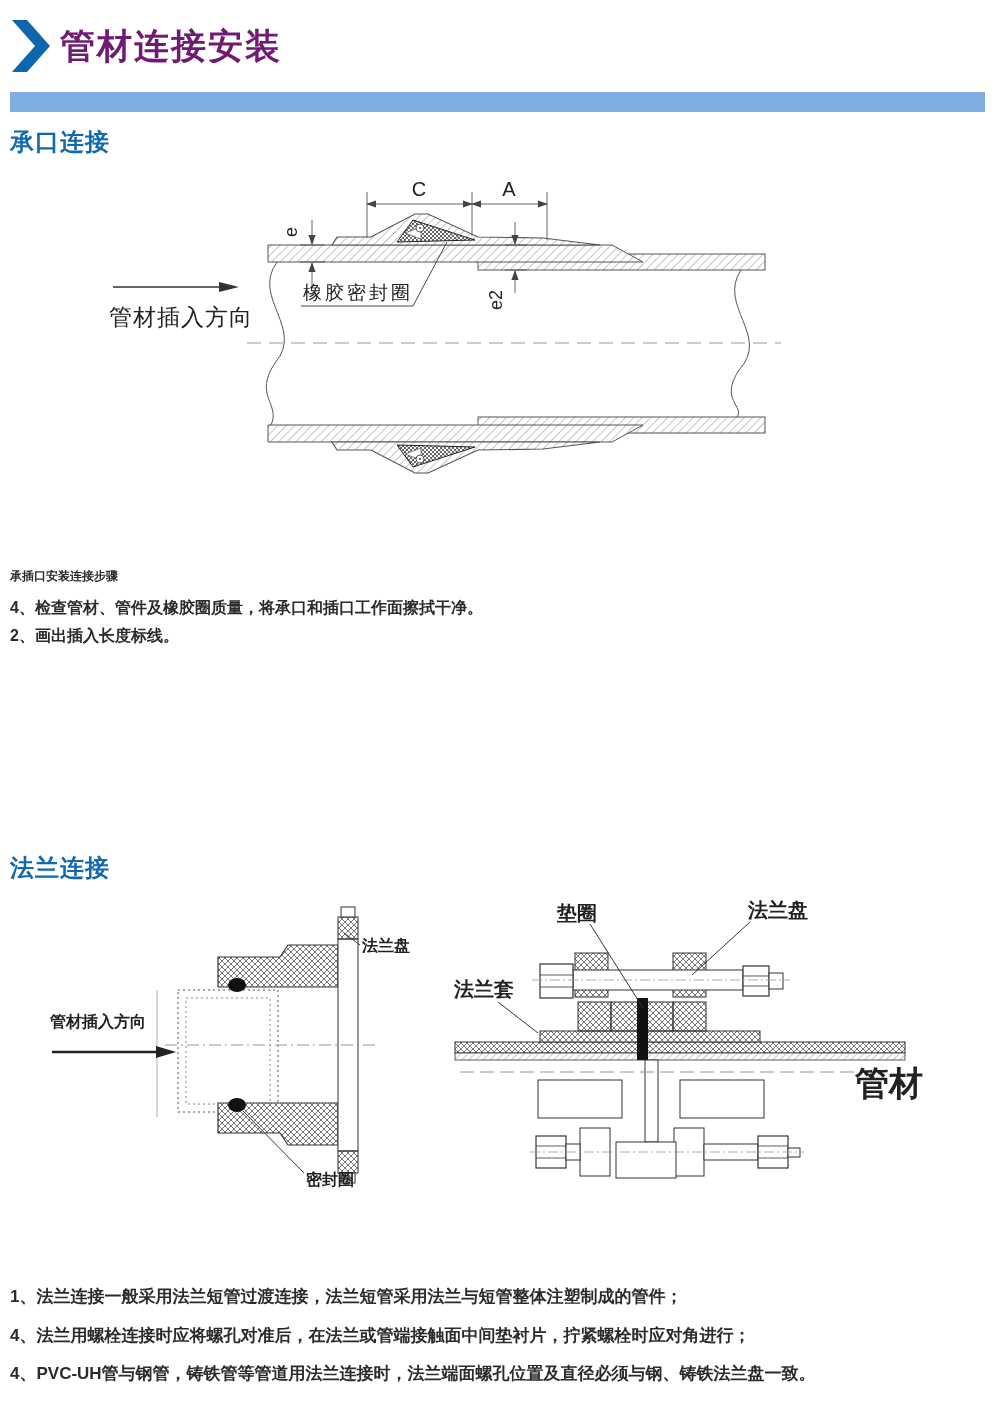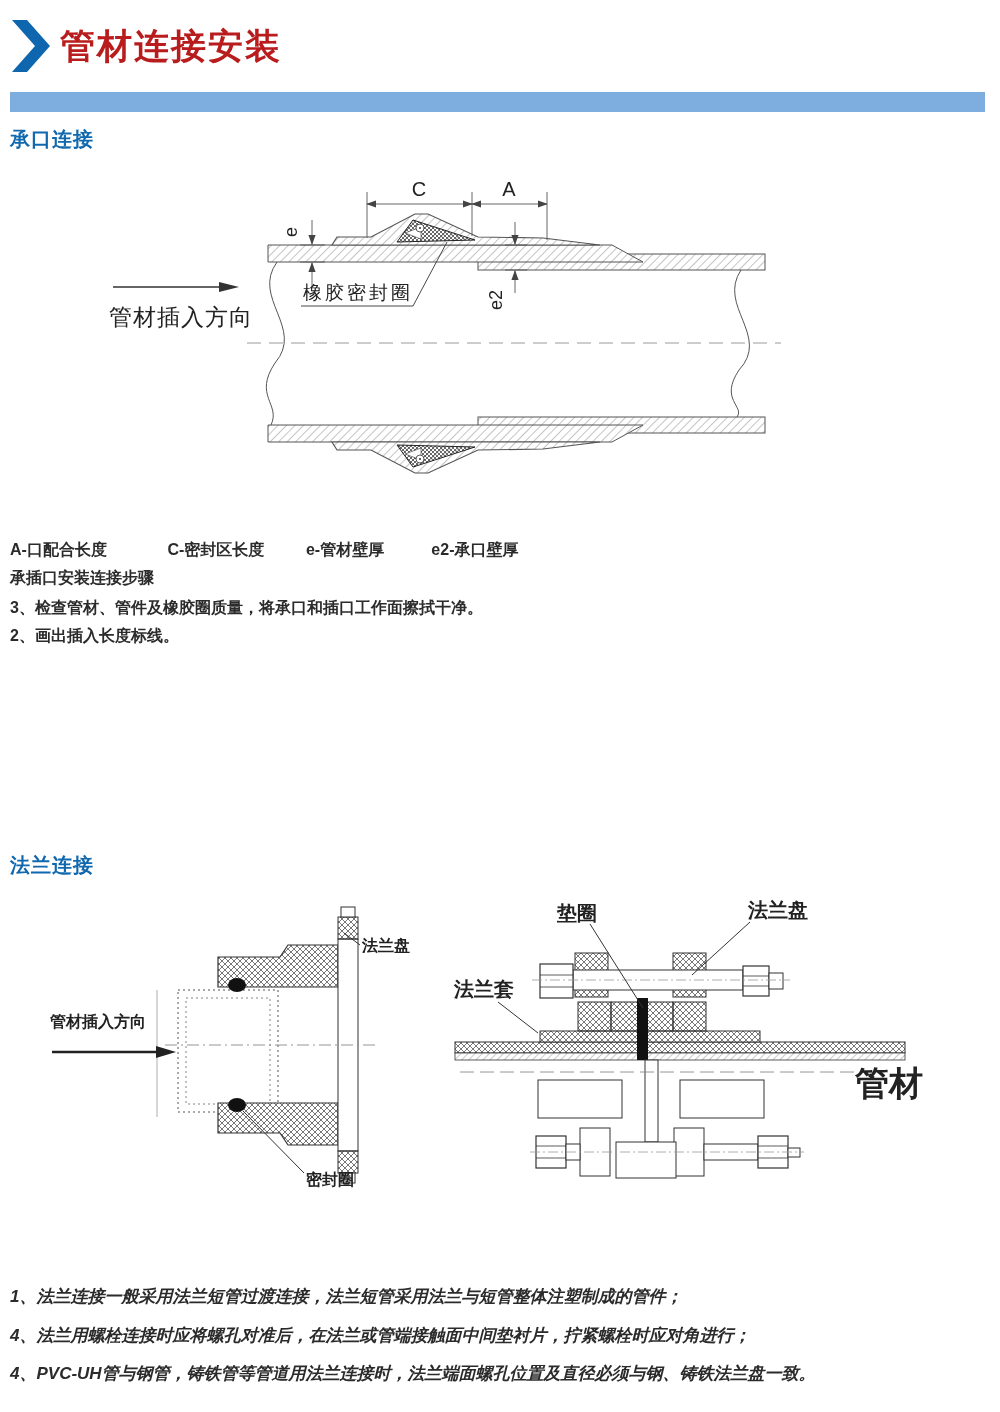--- a/index.html
+++ b/index.html
@@ -1,29 +1,29 @@
 <!DOCTYPE html>
 <html><head>
 <meta charset="utf-8">
 <style>
   html,body{margin:0;padding:0;background:#e8e8e8;}
   .page{position:relative;width:1000px;height:1412px;background:#ffffff;margin:0 auto;
         font-family:"Liberation Sans",sans-serif;color:#2b2b2b;overflow:hidden;}
   .abs{position:absolute;}
-  .doc-title{left:60px;top:22px;font-size:35px;font-weight:bold;color:#b91c1c;letter-spacing:2px;line-height:48px;}
+  .doc-title{left:60px;top:22px;font-size:35px;font-weight:bold;color:#701a75;letter-spacing:2px;line-height:48px;}
   .blue-bar{left:10px;top:92px;width:975px;height:20px;background:#7EADDF;}
-  .sec-head{left:10px;font-size:20px;font-weight:bold;color:#1068ae;letter-spacing:1px;}
+  .sec-head{left:10px;font-size:24px;font-weight:bold;color:#1068ae;letter-spacing:1px;}
   .legend{left:10px;top:540px;font-size:16px;font-weight:600;white-space:nowrap;}
   .legend span{display:inline-block;}
   .legend .w1{width:153px;} .legend .w2{width:134px;} .legend .w3{width:121px;}
-  .steps-head{left:10px;top:568px;font-size:16px;font-weight:600;}
+  .steps-head{left:10px;top:568px;font-size:12px;font-weight:600;}
   .steps{left:10px;top:594px;font-size:16px;font-weight:600;line-height:28px;}
   .steps p{margin:0;}
   .notes{left:10px;top:1281px;font-size:17px;font-weight:600;line-height:31.5px;}
-  .notes p{margin:0 0 7px 0;font-style:italic;}
+  .notes p{margin:0 0 7px 0;}
   svg text{font-family:"Liberation Sans",sans-serif;fill:#222;}
   svg text.kai{font-family:"DejaVu Serif",serif;}
 </style>
 </head>
 <body>
 
 <div class="page">
 
   <svg class="abs" style="left:12px;top:20px;" width="40" height="52" viewBox="0 0 40 52">
     <polygon points="0,0 15,0 38,26 15,52 0,52 23,26" fill="#0e67ae"></polygon>
@@ -115,29 +115,23 @@
     <line x1="226" y1="128" x2="338" y2="128" stroke="#333" stroke-width="0.9"></line>
     <line x1="338" y1="128" x2="372" y2="64" stroke="#333" stroke-width="0.9"></line>
 
     <g>
       <line x1="38" y1="109" x2="146" y2="109" stroke="#333" stroke-width="1.5"></line>
       <polygon points="144,104 164,109 144,114" fill="#333"></polygon>
     </g>
     <text x="34" y="147" font-size="23" class="kai" letter-spacing="1">管材插入方向</text>
   </svg>
 
-  <div class="abs legend">
-    <span class="w1">A-口配合长度</span>
-    <span class="w2">C-密封区长度</span>
-    <span class="w3">e-管材壁厚</span>
-    <span>e2-承口壁厚</span>
-  </div>
   <div class="abs steps-head">承插口安装连接步骤</div>
   <div class="abs steps">
-    <p>3、检查管材、管件及橡胶圈质量，将承口和插口工作面擦拭干净。</p>
+    <p>4、检查管材、管件及橡胶圈质量，将承口和插口工作面擦拭干净。</p>
     <p>2、画出插入长度标线。</p>
   </div>
 
   <div class="abs sec-head" style="top:852px;">法兰连接</div>
 
   <svg class="abs" style="left:30px;top:895px;" width="400" height="300" viewBox="0 0 400 300">
     <defs>
       <pattern id="c2" width="6" height="6" patternUnits="userSpaceOnUse">
         <path d="M0,0 L6,6 M6,0 L0,6" stroke="#555" stroke-width="0.8"></path>
       </pattern>

